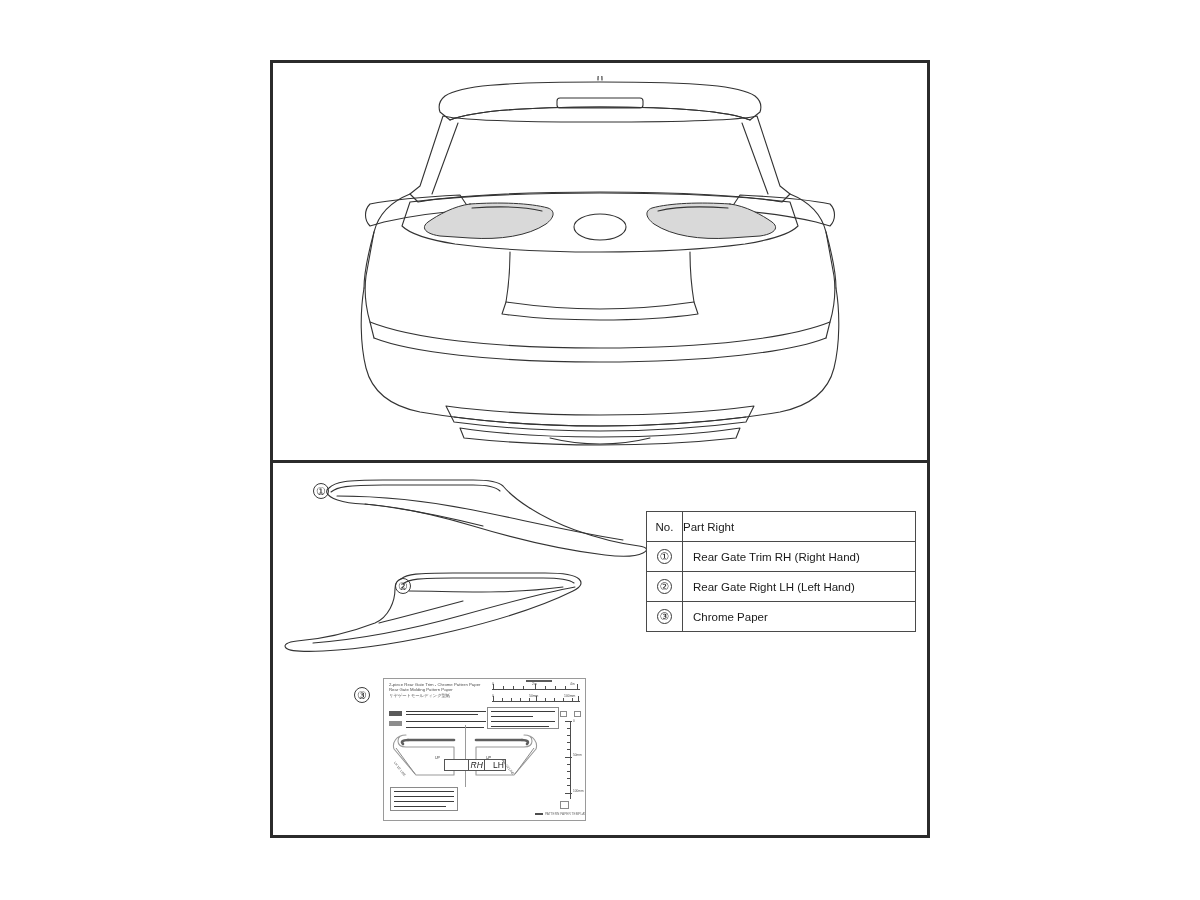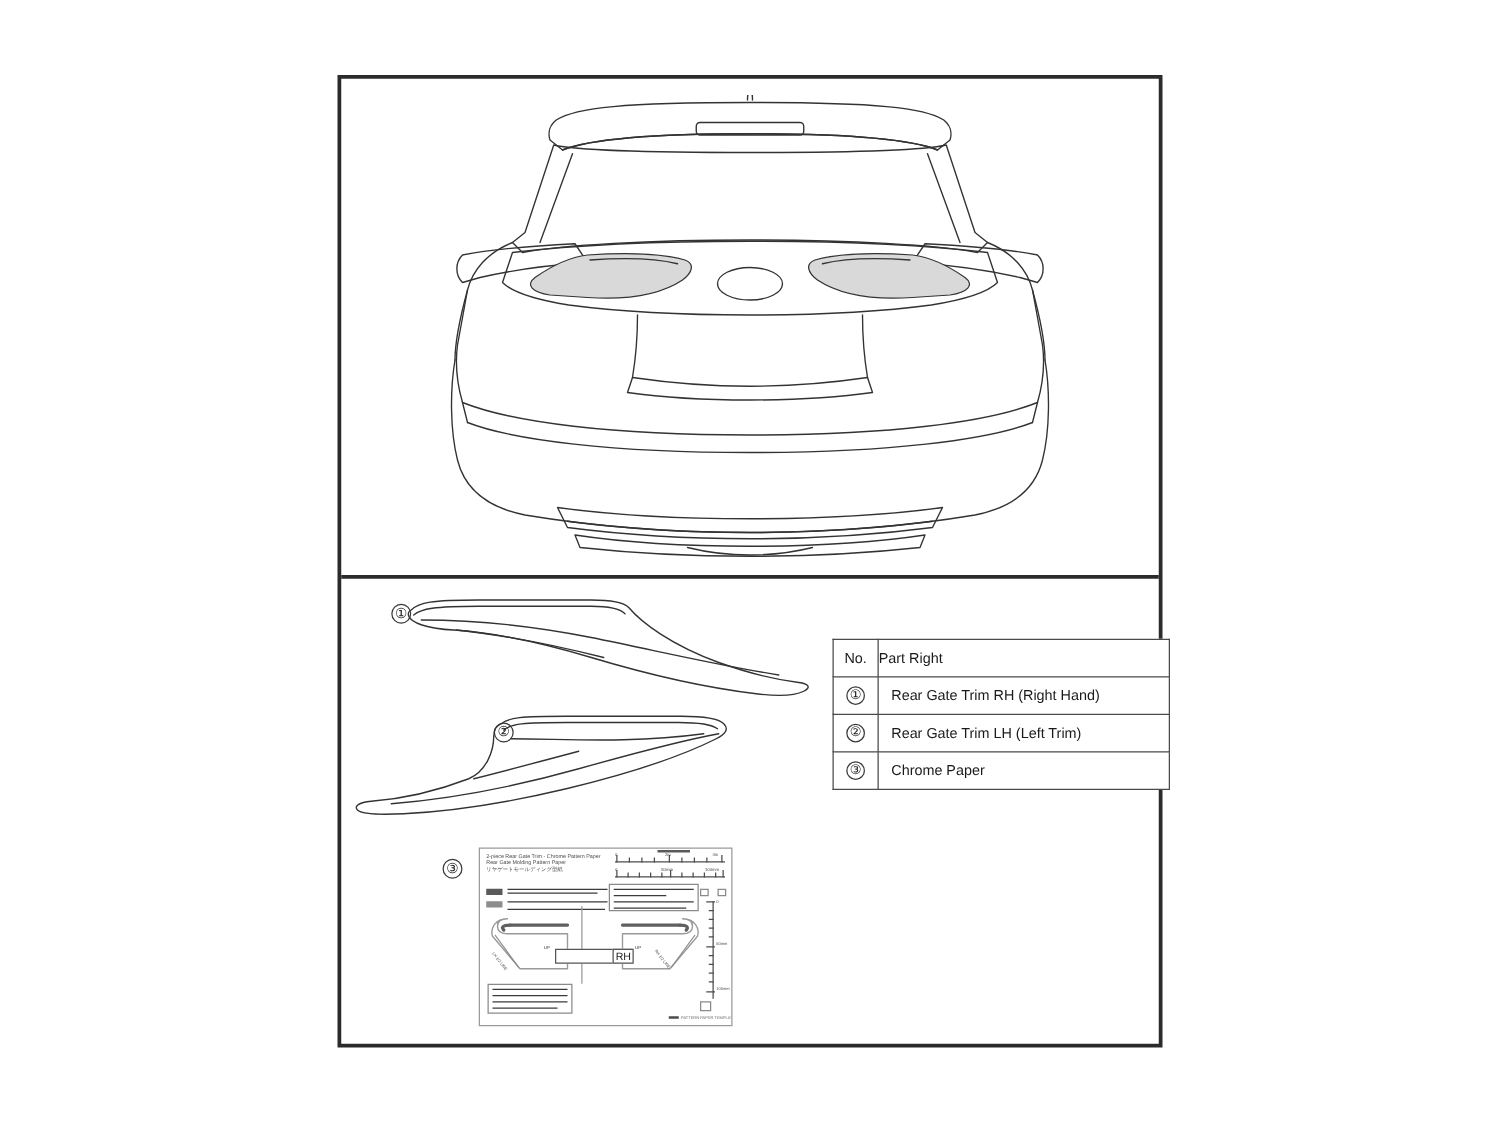--- a/index.html
+++ b/index.html
@@ -84,21 +84,20 @@
   #trim-lh-art { left: 10px; top: 105px; width: 330px; height: 88px; }
 
   
   #parts-table {
     position: absolute;
     left: 373px;
     top: 45px;
     width: 270px;
     border-collapse: collapse;
     background: #ffffff;
-    margin-left: 20px;
   }
   #parts-table td, #parts-table th {
     border: 1px solid #4a4a4a;
     height: 30px;
     padding: 0 6px;
     font-size: 11.5px;
     color: #1a1a1a;
     font-weight: normal;
     box-sizing: border-box;
   }
@@ -229,21 +228,21 @@
   }
 
   
   .pp-shape {
     position: absolute;
     top: 52px;
     width: 74px;
     height: 52px;
   }
   #pp-shape-lh { left: 8px; }
-  #pp-shape-rh { left: 102px; }
+  #pp-shape-rh { left: 80px; font-style: italic; }
   .pp-shape svg { display: block; width: 100%; height: 100%; }
 
   .pp-hand-label {
     position: absolute;
     font-size: 8.5px;
     color: #222222;
     border: 0.8px solid #555555;
     padding: 0 1.5px;
     background: #ffffff;
     line-height: 10px;
@@ -447,21 +446,21 @@
         <tr>
           <td class="col-no">
             <span class="num-circle">①</span>
           </td>
           <td class="col-name">Rear Gate Trim RH (Right Hand)</td>
         </tr>
         <tr>
           <td class="col-no">
             <span class="num-circle">②</span>
           </td>
-          <td class="col-name">Rear Gate Trim LH  (Left Trim)</td>
+          <td class="col-name">Rear Gate Right LH  (Left Hand)</td>
         </tr>
         <tr>
           <td class="col-no">
             <span class="num-circle">③</span>
           </td>
           <td class="col-name">Chrome Paper</td>
         </tr>
       </tbody>
     </table>
 

